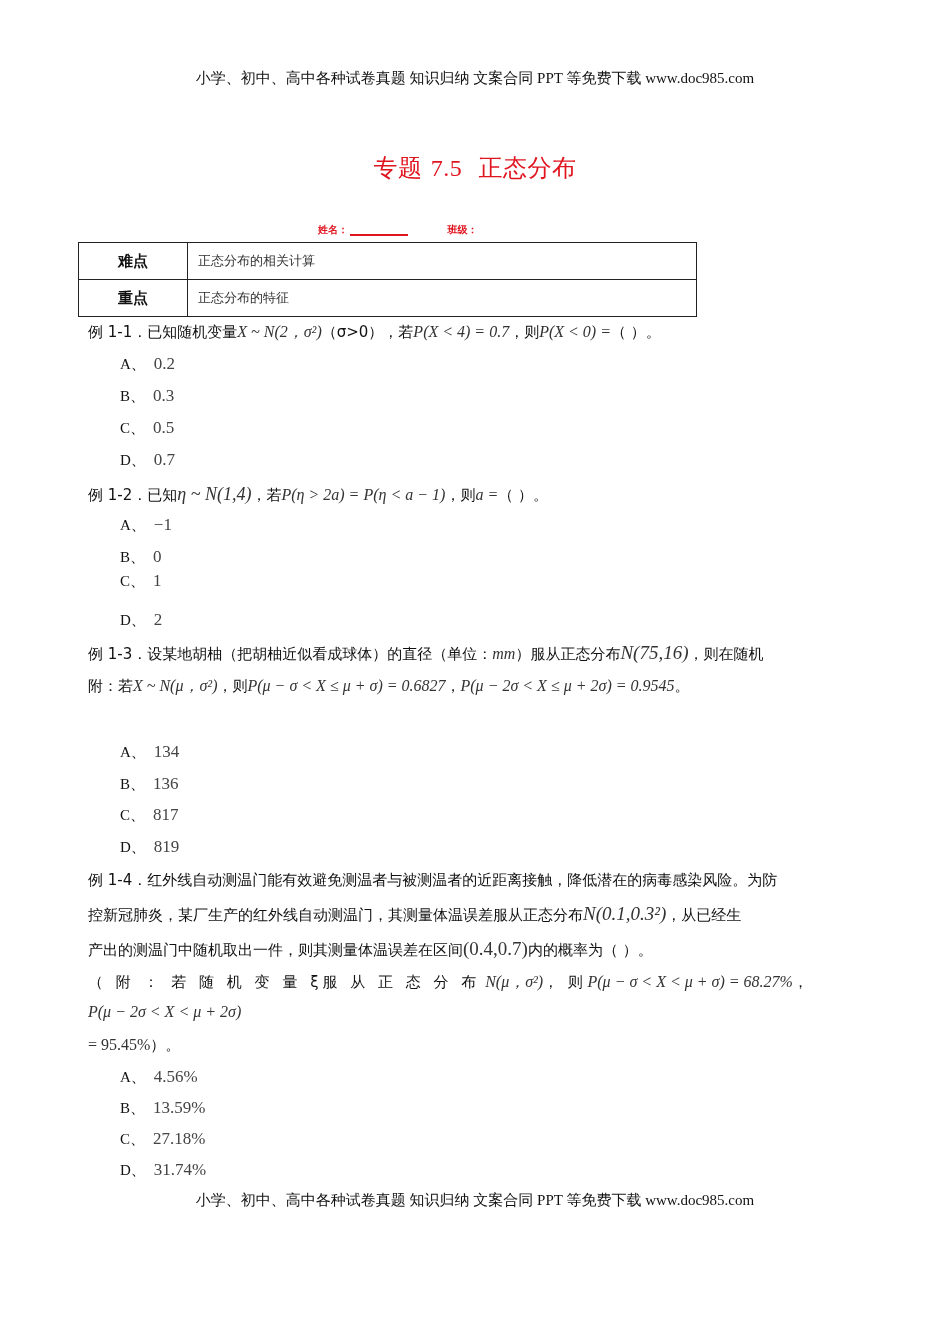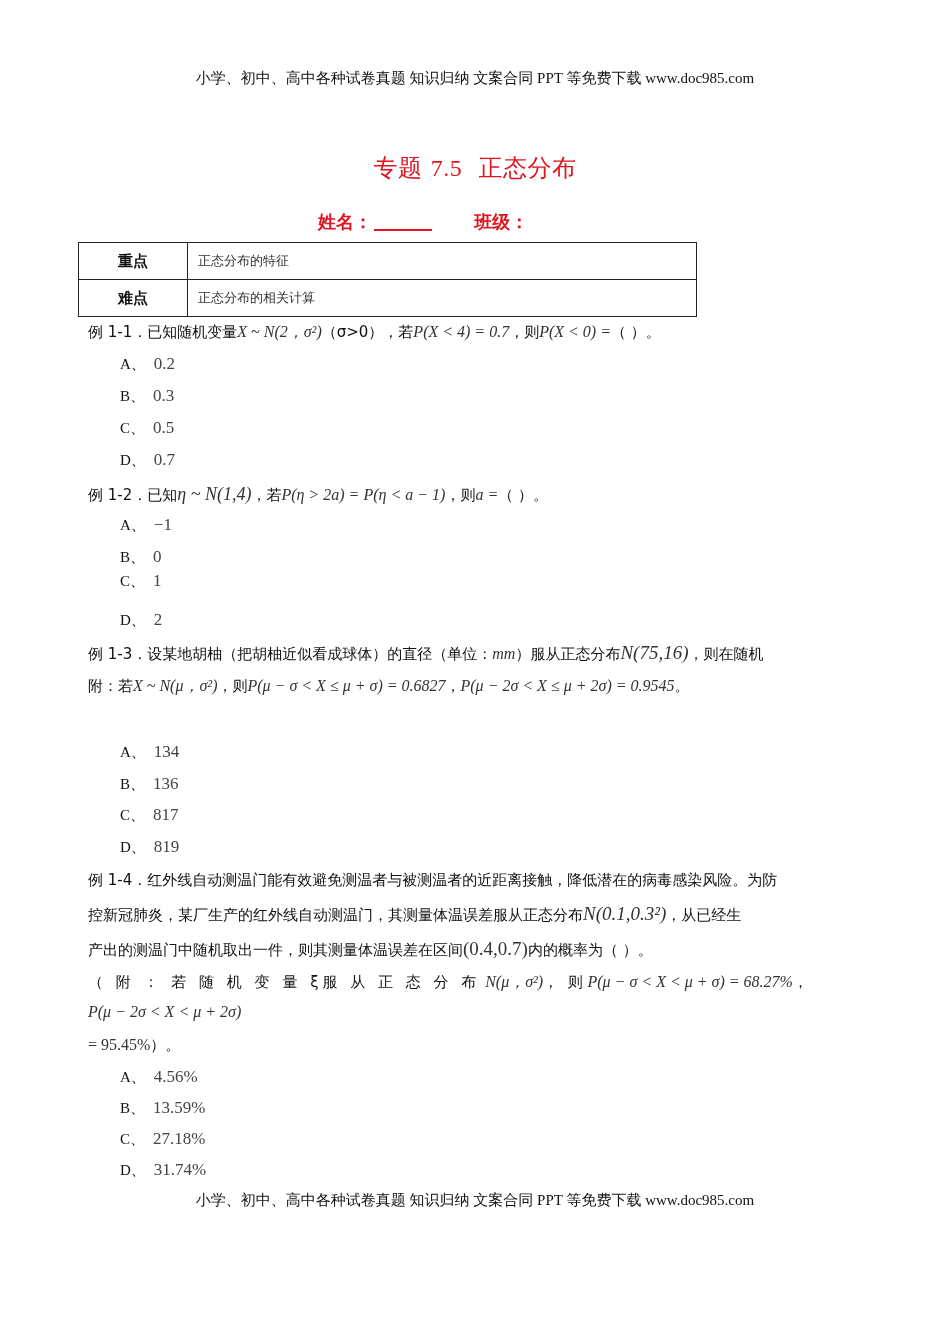--- a/index.html
+++ b/index.html
@@ -15,21 +15,21 @@
     }
     .header-line { top: 69px; }
     .footer-line { top: 1191px; }
     .title {
       left: 0; width: 950px; top: 152px; text-align: center;
       font-size: 24px; color: #e0141e; font-family: "DejaVu Sans", sans-serif;
       letter-spacing: 0.5px;
     }
     .title .num { font-family: "Liberation Serif", serif; font-size: 24px; }
     .name-row {
-      top: 210px; left: 318px; font-size: 18px; font-weight: bold; color: #e0141e;
+      top: 220px; left: 318px; font-size: 10px; font-weight: bold; color: #e0141e;
       font-family: "DejaVu Sans", sans-serif; white-space: nowrap;
     }
     .name-row .blank {
       display: inline-block; width: 58px; border-bottom: 2px solid #e0141e;
       margin-left: 2px; vertical-align: -3px; height: 14px;
     }
     .name-row .class-label { margin-left: 36px; }
     table.keypoints {
       position: absolute; left: 78px; top: 242px; width: 619px;
       border-collapse: collapse; font-size: 13px;
@@ -65,26 +65,26 @@
 <div class="abs title"><span>专题 </span><span class="num">7.5</span><span style="white-space:pre">  正态分布</span></div>
 
 <div class="abs name-row">
   <span>姓名：</span><span class="blank"></span>
   <span class="class-label">班级：</span>
 </div>
 
 <table class="keypoints">
   <tbody>
       <tr>
+    <td class="k">难点</td>
+    <td class="v">正态分布的相关计算</td>
+  </tr>
+  <tr>
     <td class="k">重点</td>
     <td class="v">正态分布的特征</td>
-  </tr>
-  <tr>
-    <td class="k">难点</td>
-    <td class="v">正态分布的相关计算</td>
   </tr>
 </tbody>
   </table>
 
 <div class="abs q" style="top:316px;">
   <span>例 1-1．</span><span>已知随机变量</span><span class="mi">X ~ N(2，σ²)</span><span>（σ&gt;0），若</span><span class="mi">P(X &lt; 4) = 0.7</span><span>，则</span><span class="mi">P(X &lt; 0) =</span><span>（  ）。</span>
 </div>
 <div class="abs opt" style="top:354px;"><span class="lbl">A、</span><span class="val">0.2</span></div>
 <div class="abs opt" style="top:386px;"><span class="lbl">B、</span><span class="val">0.3</span></div>
 <div class="abs opt" style="top:418px;"><span class="lbl">C、</span><span class="val">0.5</span></div>

